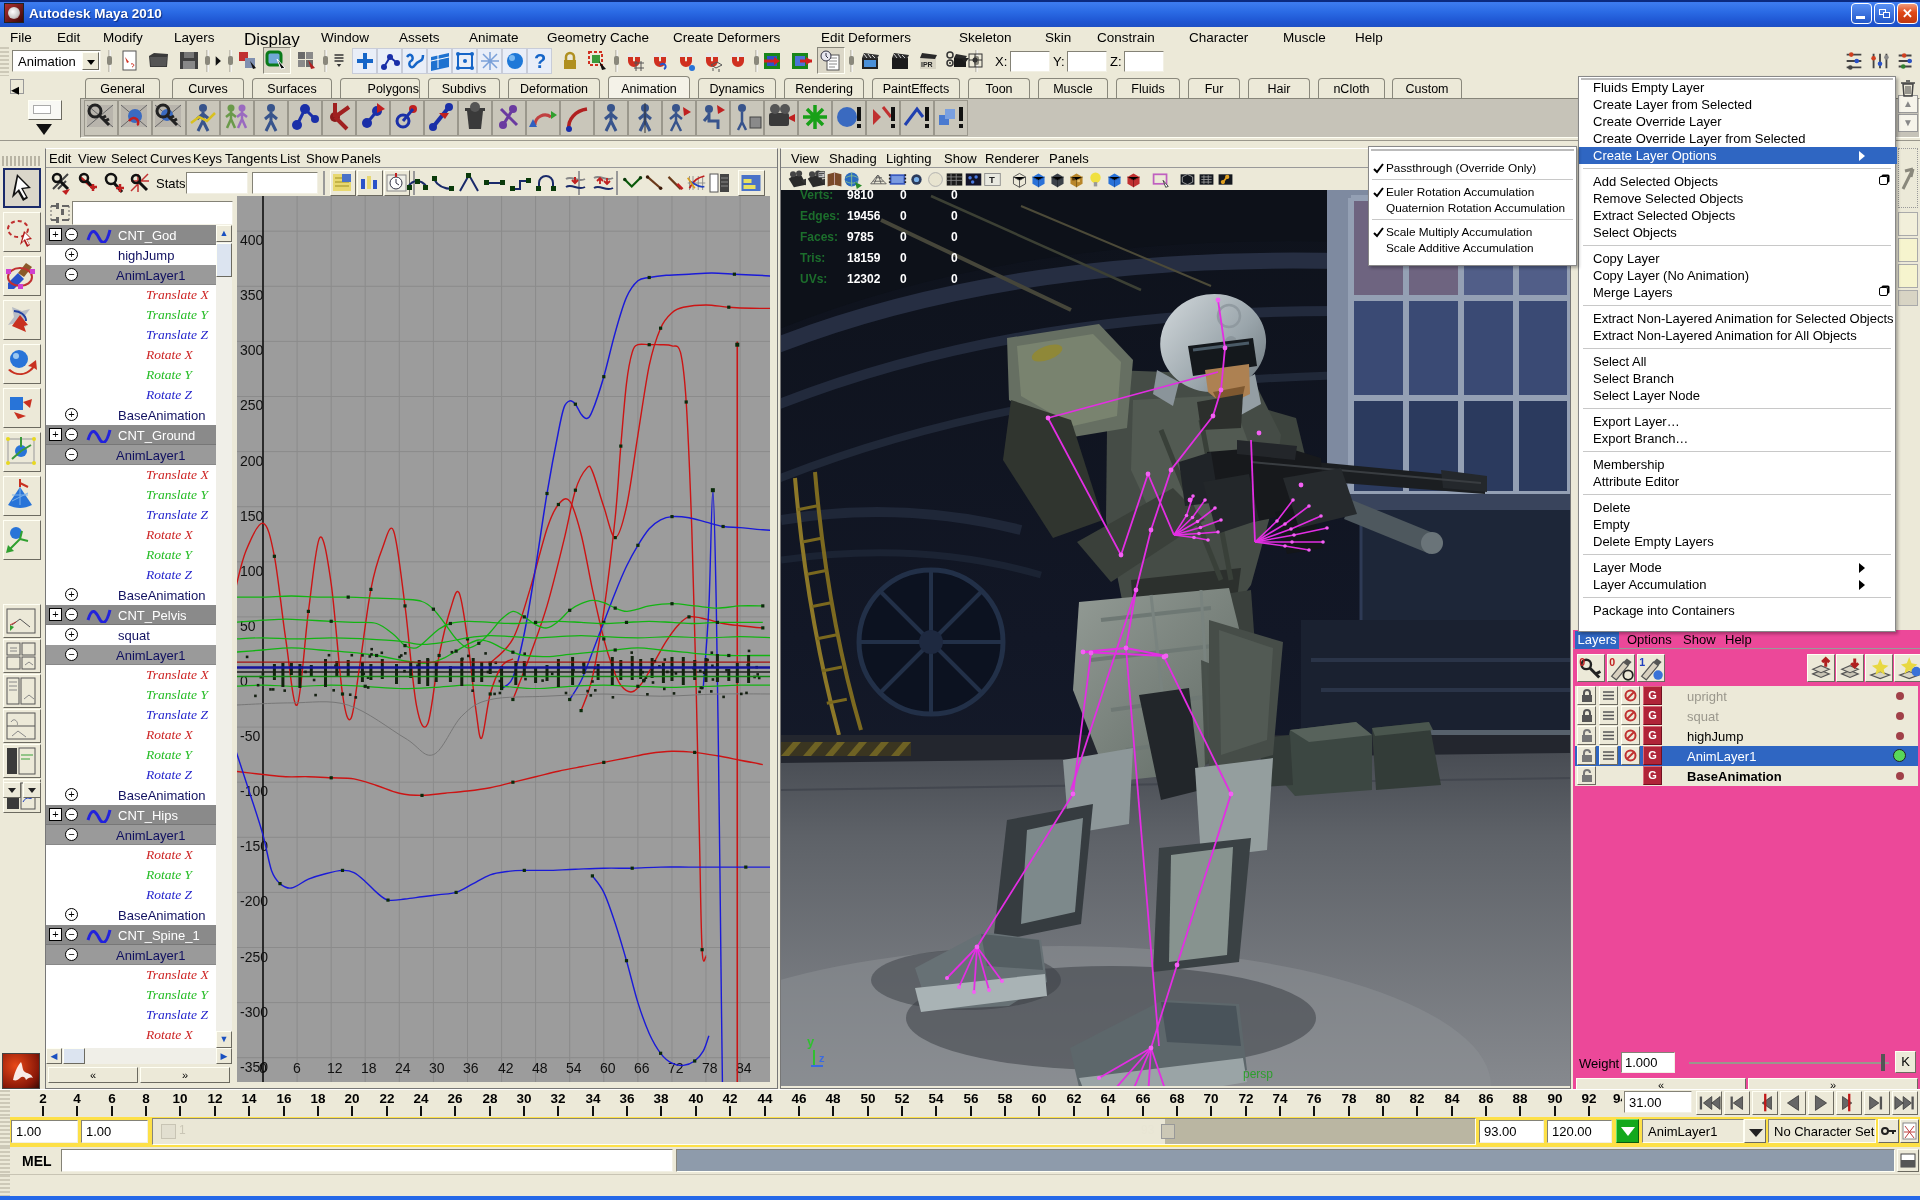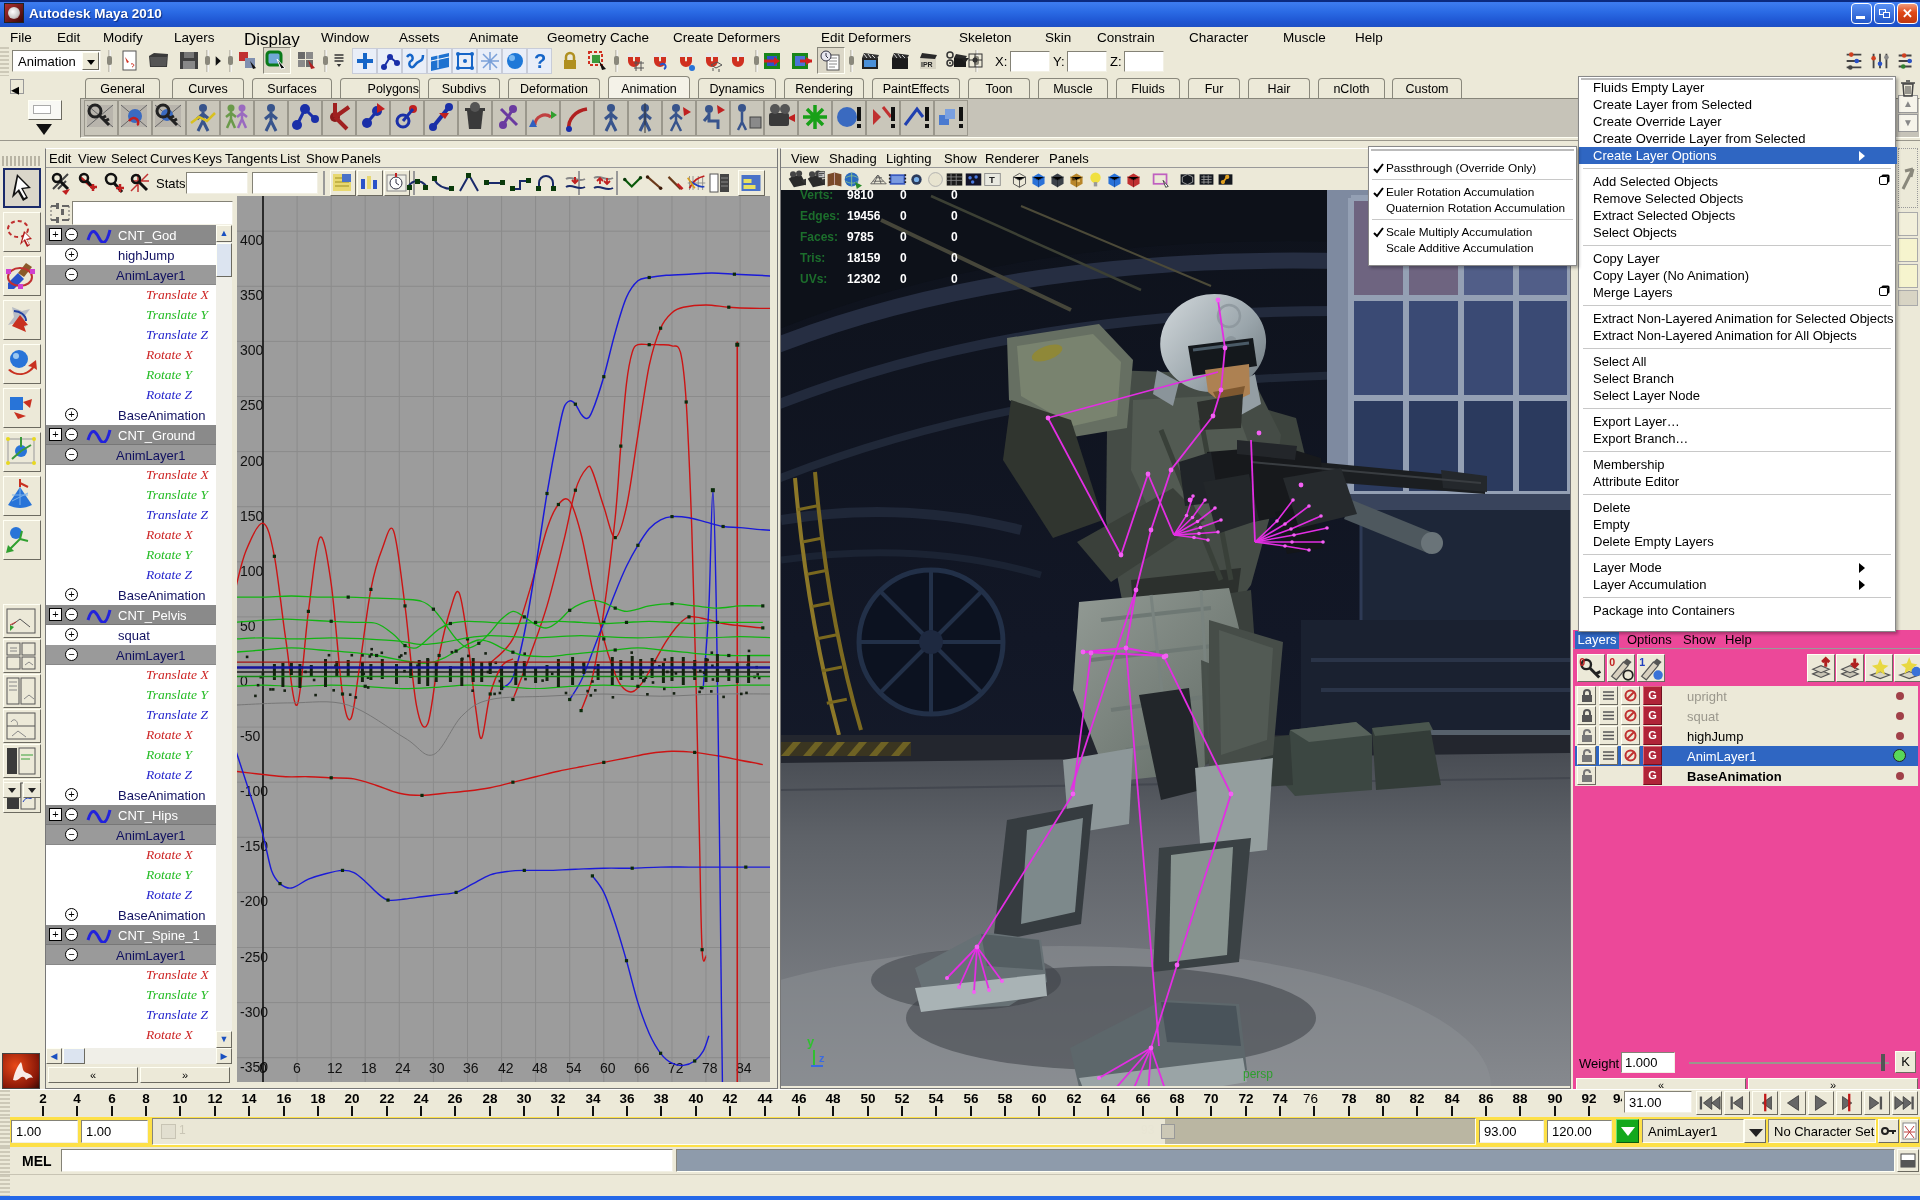--- a/index.html
+++ b/index.html
@@ -1956,21 +1956,21 @@
       <span class="ab" style="left:1132px;top:1px;width:22px;text-align:center;font-size:13.5px;font-weight:bold">66</span>
       <div class="ab" style="left:1142px;top:16px;width:2px;height:10px;background:#111"></div>
       <span class="ab" style="left:1166px;top:1px;width:22px;text-align:center;font-size:13.5px;font-weight:bold">68</span>
       <div class="ab" style="left:1176px;top:16px;width:2px;height:10px;background:#111"></div>
       <span class="ab" style="left:1200px;top:1px;width:22px;text-align:center;font-size:13.5px;font-weight:bold">70</span>
       <div class="ab" style="left:1210px;top:16px;width:2px;height:10px;background:#111"></div>
       <span class="ab" style="left:1235px;top:1px;width:22px;text-align:center;font-size:13.5px;font-weight:bold">72</span>
       <div class="ab" style="left:1245px;top:16px;width:2px;height:10px;background:#111"></div>
       <span class="ab" style="left:1269px;top:1px;width:22px;text-align:center;font-size:13.5px;font-weight:bold">74</span>
       <div class="ab" style="left:1279px;top:16px;width:2px;height:10px;background:#111"></div>
-      <span class="ab" style="left:1303px;top:1px;width:22px;text-align:left;font-size:13.5px;font-weight:normal">76</span>
+      <span class="ab" style="left:1303px;top:1px;width:22px;text-align:center;font-size:13.5px;font-weight:bold">76</span>
       <div class="ab" style="left:1313px;top:16px;width:2px;height:10px;background:#111"></div>
       <span class="ab" style="left:1338px;top:1px;width:22px;text-align:center;font-size:13.5px;font-weight:bold">78</span>
       <div class="ab" style="left:1348px;top:16px;width:2px;height:10px;background:#111"></div>
       <span class="ab" style="left:1372px;top:1px;width:22px;text-align:center;font-size:13.5px;font-weight:bold">80</span>
       <div class="ab" style="left:1382px;top:16px;width:2px;height:10px;background:#111"></div>
       <span class="ab" style="left:1406px;top:1px;width:22px;text-align:center;font-size:13.5px;font-weight:bold">82</span>
       <div class="ab" style="left:1416px;top:16px;width:2px;height:10px;background:#111"></div>
       <span class="ab" style="left:1441px;top:1px;width:22px;text-align:center;font-size:13.5px;font-weight:bold">84</span>
       <div class="ab" style="left:1451px;top:16px;width:2px;height:10px;background:#111"></div>
       <span class="ab" style="left:1475px;top:1px;width:22px;text-align:center;font-size:13.5px;font-weight:bold">86</span>

